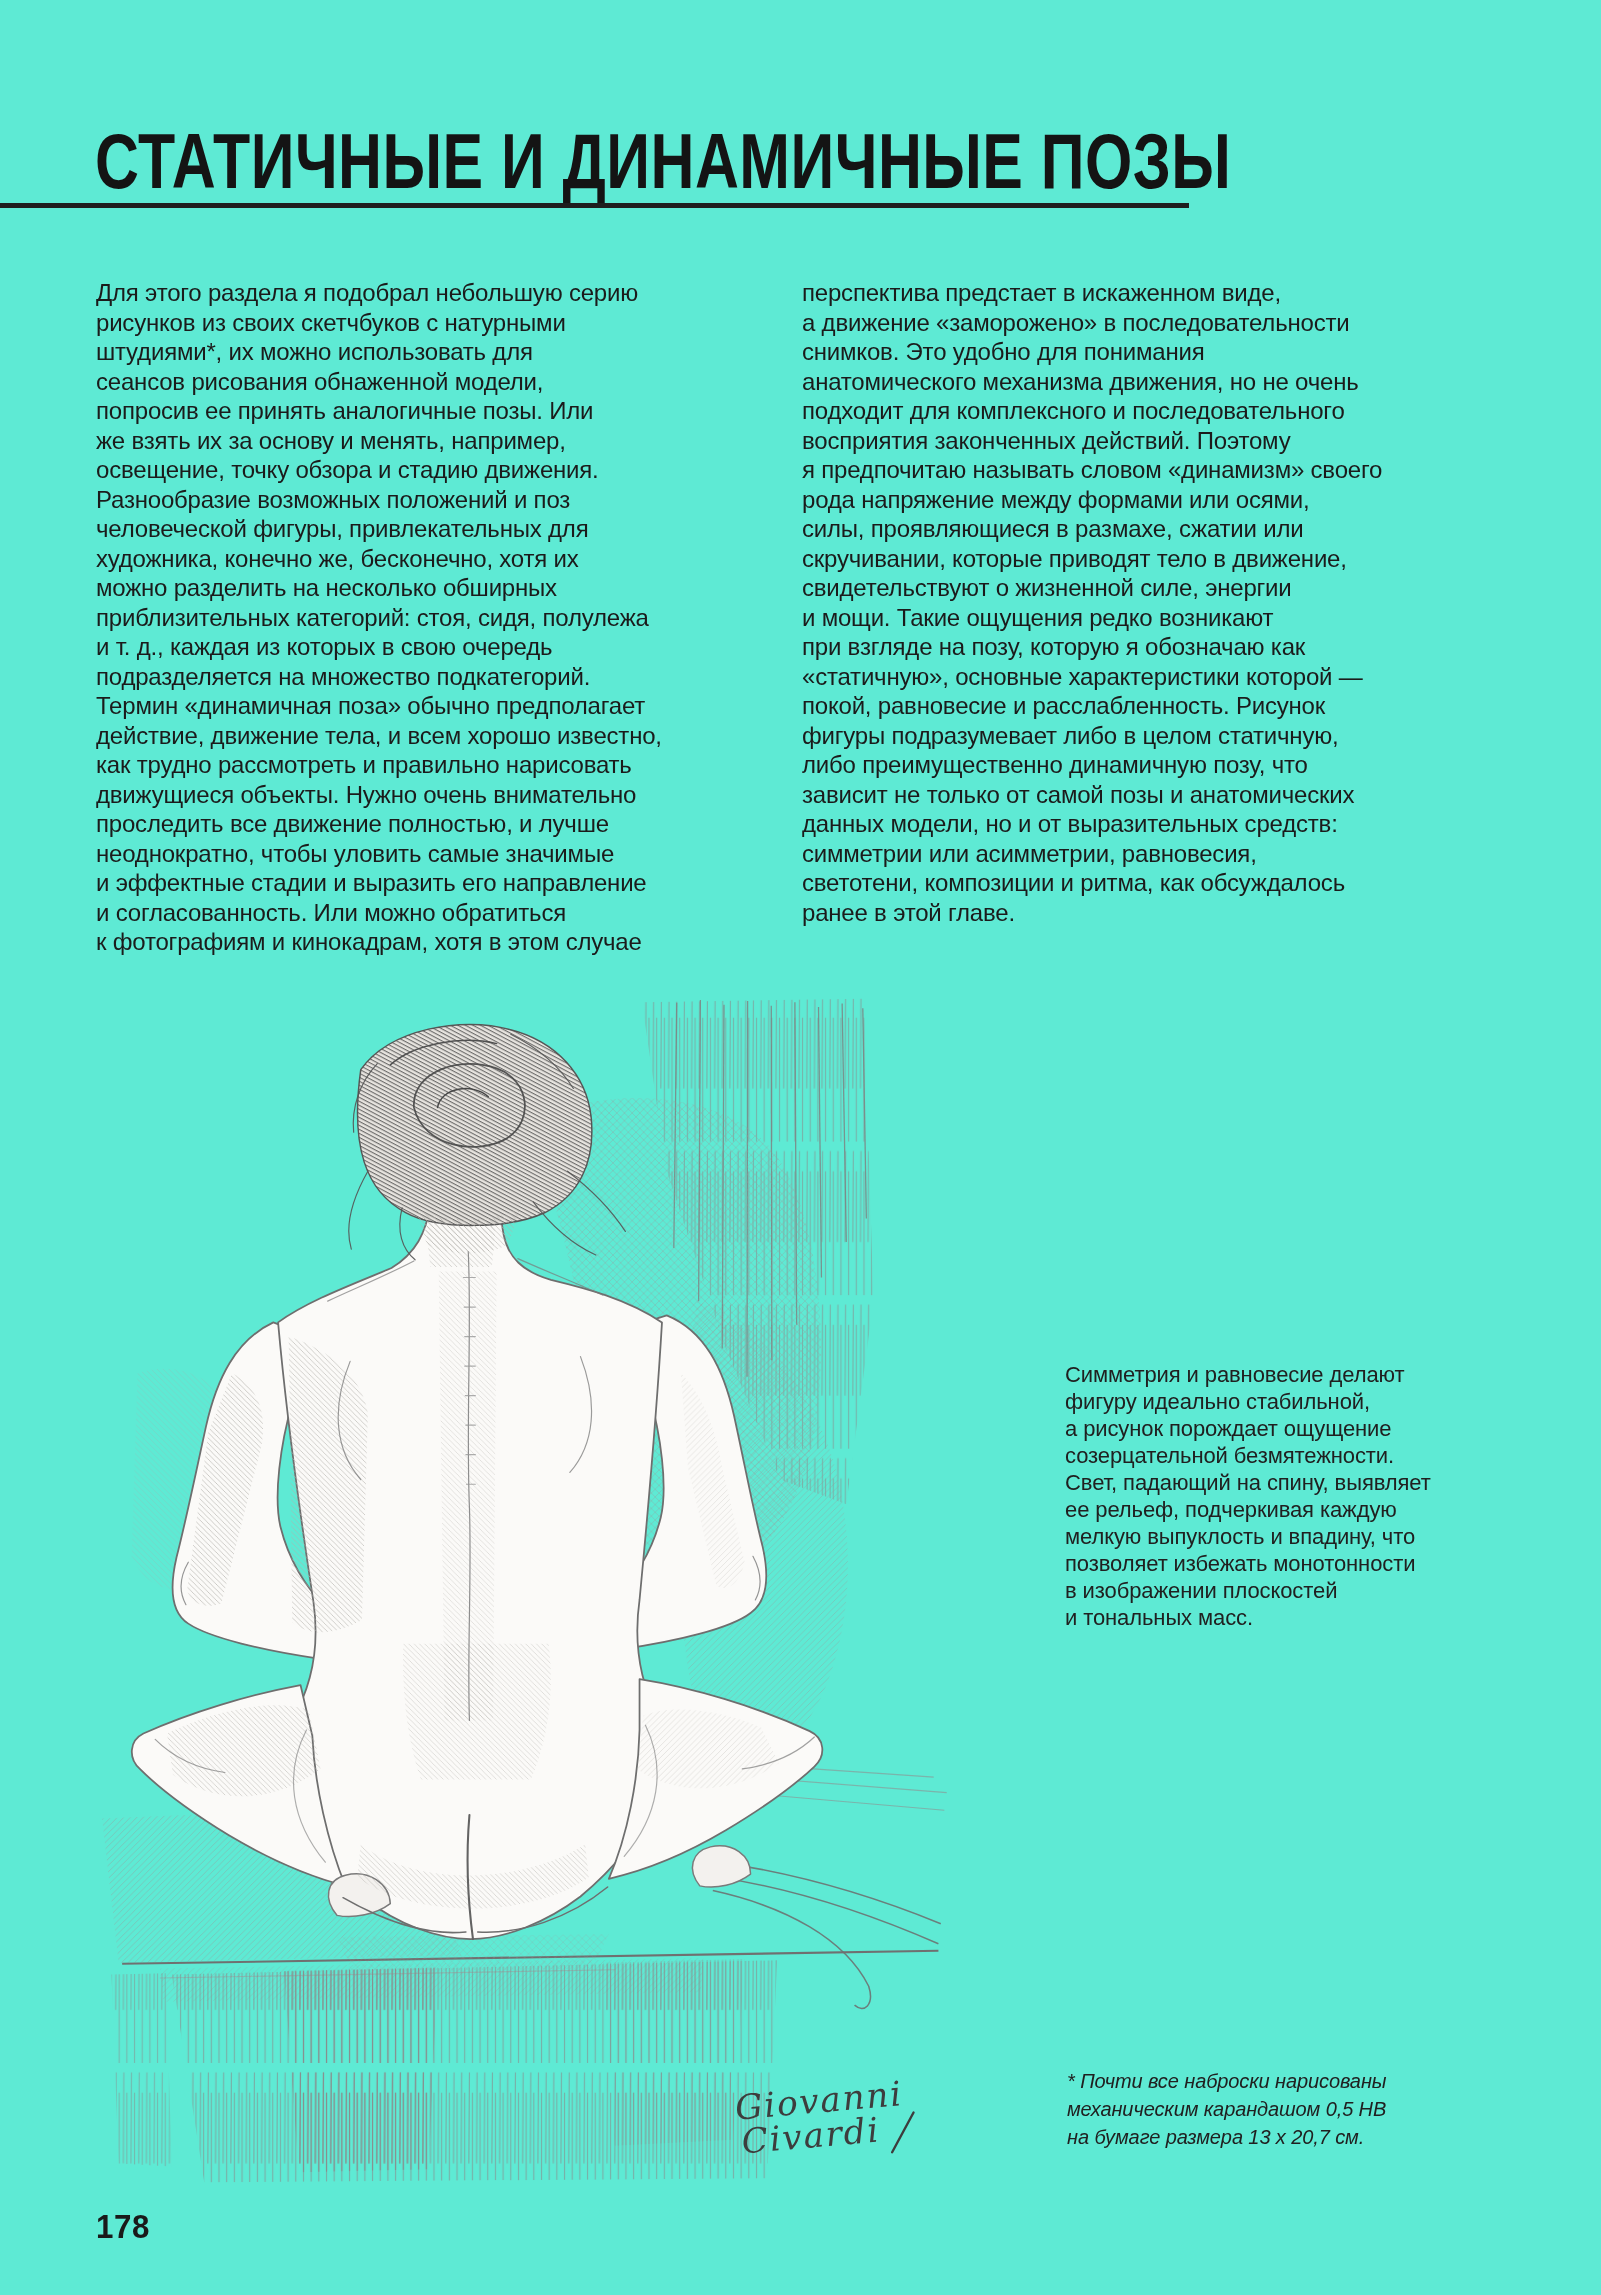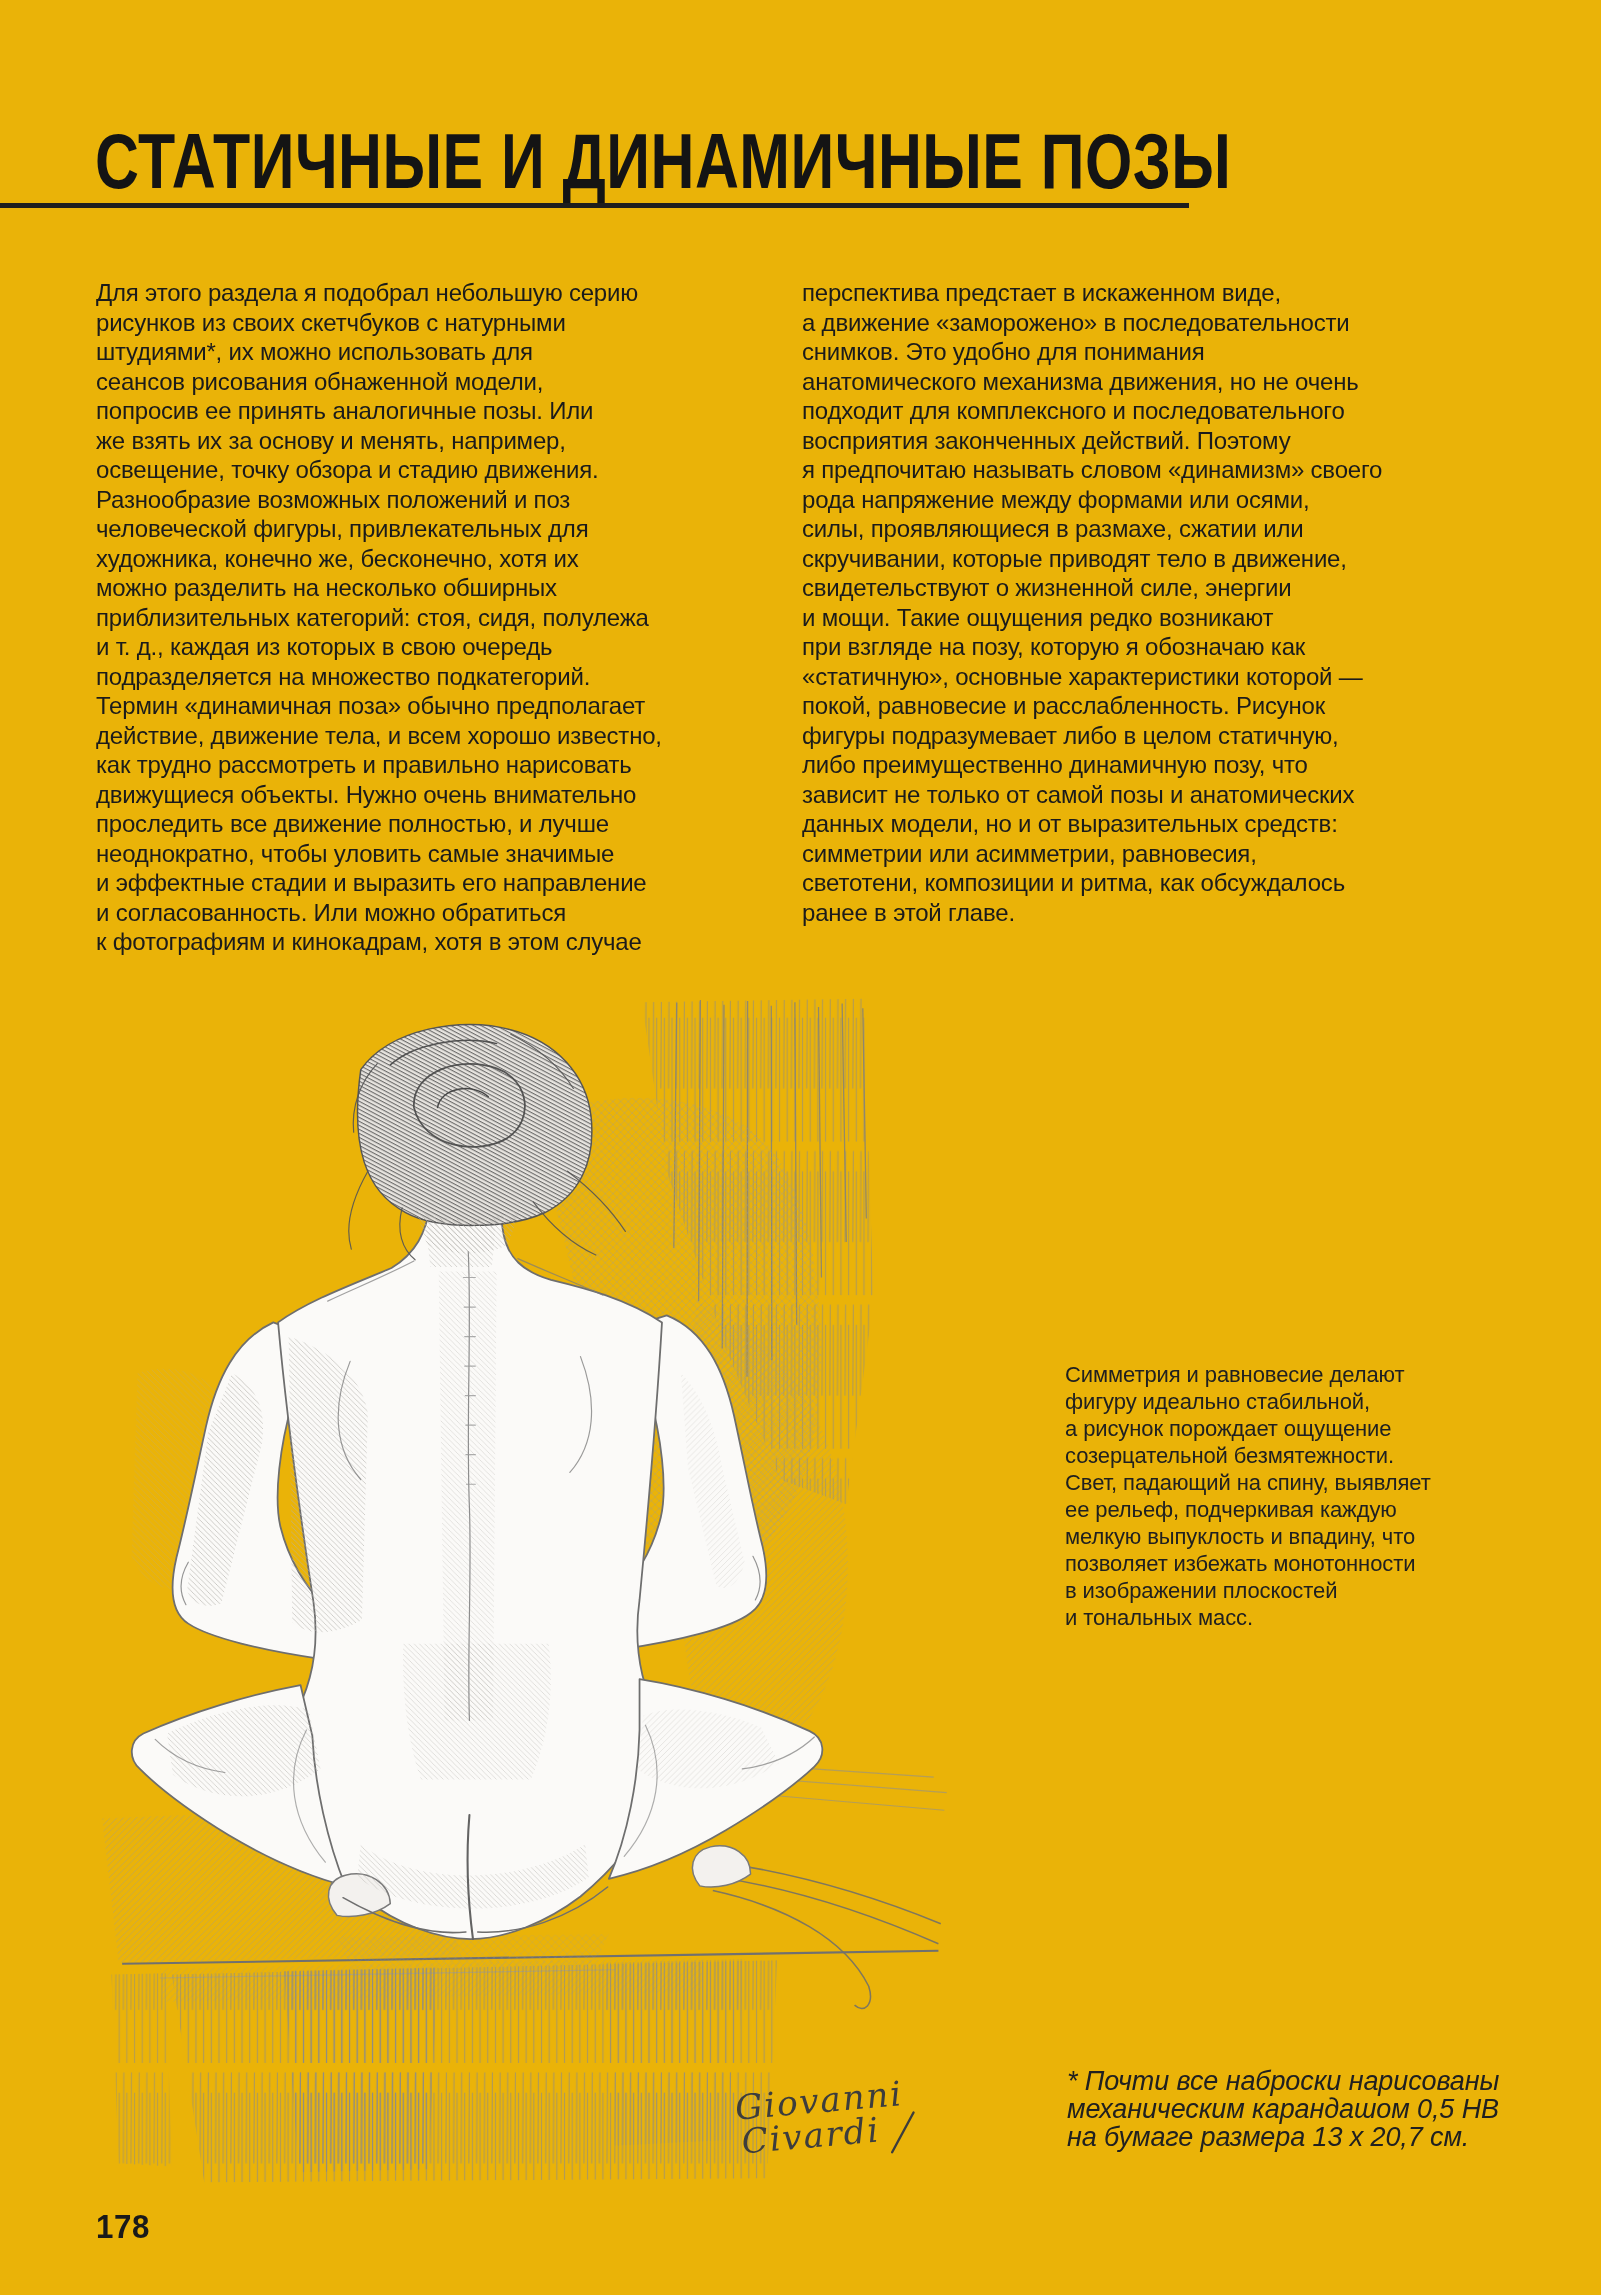--- a/index.html
+++ b/index.html
@@ -1,17 +1,17 @@
 <!DOCTYPE html>
 <html lang="ru" style="font-size:9.5px"><head>
 <meta charset="utf-8">
 <style>
   html,body{margin:0;padding:0;background:#e8e8e8;}
   .page{
-    position:relative;width:1602px;height:2295px;background:#eab308;
+    position:relative;width:1602px;height:2295px;background:#5eead4;
     font-family:"Liberation Sans",sans-serif;color:#1b1b1b;overflow:hidden;
   }
   .page-title{
     position:absolute;left:95px;top:122px;margin:0;
     font-size:78px;font-weight:700;line-height:1;letter-spacing:0.6px;
     color:#141414;white-space:nowrap;
     transform:scaleX(0.78);transform-origin:left top;
   }
   .title-rule{
     position:absolute;left:0;top:203px;width:1189px;height:5.3px;background:#1e1e1e;
@@ -27,21 +27,21 @@
     position:absolute;left:83px;top:994px;width:904px;height:1199px;margin:0;
   }
   .figure-wrap svg{display:block;width:100%;height:100%;}
   .figure-caption{
     position:absolute;left:1065px;top:1361px;width:473px;
     font-size:22px;line-height:27px;letter-spacing:-0.1px;
     white-space:pre-line;color:#202020;
   }
   .footnote{
     position:absolute;left:1067px;top:2067px;width:520px;
-    font-size:27px;line-height:28px;font-style:italic;letter-spacing:-0.1px;
+    font-size:20px;line-height:28px;font-style:italic;letter-spacing:-0.1px;
     white-space:pre-line;color:#202020;
   }
   .page-number{
     position:absolute;left:96px;top:2207px;
     font-size:34px;font-weight:700;letter-spacing:0.6px;color:#1a1a1a;
     transform:scaleX(0.92);transform-origin:left top;
   }
   .sig-text{
     font-family:"DejaVu Serif",serif;font-style:italic;
     fill:#3d3d3d;letter-spacing:3px;

